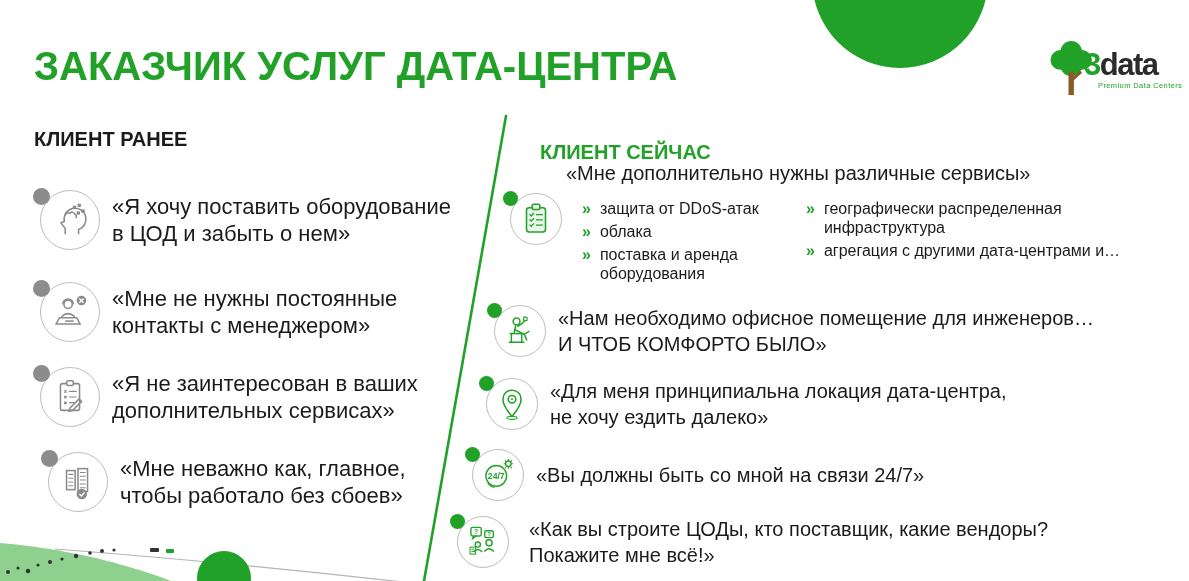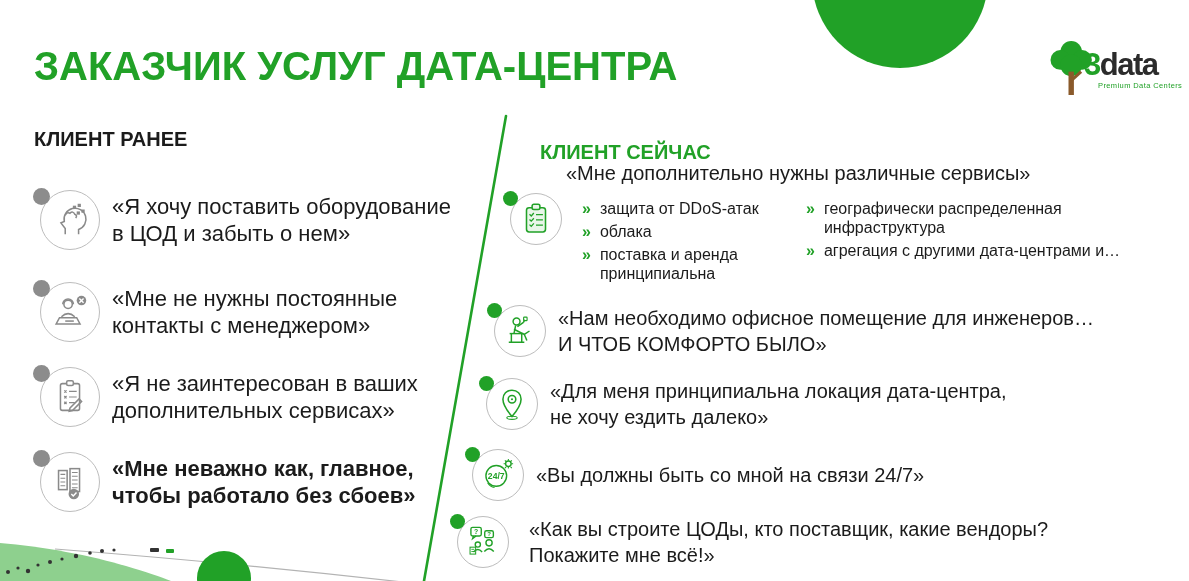--- a/index.html
+++ b/index.html
@@ -149,21 +149,21 @@
         <path d="M16 27 l2.4 2.4 M18.4 27 l-2.4 2.4 M21 28 h6" stroke-width="1.3"></path>
         <path d="M22 33.5 l9.5 -9.5 l2.6 2.6 l-9.5 9.5 l-3.4 .8 Z"></path>
       </svg>
     </span>
     <div class="item-text left-text">
       <span>«Я не заинтересован в ваших</span><br>
       <span>дополнительных сервисах»</span>
     </div>
   </div>
 
-  <div class="item" style="left:40px; top:452px;font-weight:bold;">
+  <div class="item" style="left:48px; top:452px;">
     <span class="icon-wrap big gray">
       <span class="dot"></span>
       <svg width="42" height="42" viewBox="0 0 44 44" fill="none" stroke="#8a8a8a" stroke-width="1.6">
         <rect x="10" y="10" width="9" height="20"></rect>
         <path d="M12 14 h5 M12 18 h5 M12 22 h5 M12 26 h5" stroke-width="1.1"></path>
         <rect x="22" y="8" width="10" height="24"></rect>
         <path d="M24 12 h6 M24 16 h6 M24 20 h6 M24 24 h6 M24 28 h6" stroke-width="1.1"></path>
         <circle cx="26" cy="34.5" r="5.5" fill="#8a8a8a" stroke="none"></circle>
         <path d="M23.4 34.6 l2 2 l3.4 -3.6" stroke="#fff" stroke-width="1.5"></path>
       </svg>
@@ -192,21 +192,21 @@
       <li>
         <span class="chev">»</span>
         <span>защита от DDoS-атак</span>
       </li>
       <li>
         <span class="chev">»</span>
         <span>облака</span>
       </li>
       <li>
         <span class="chev">»</span>
-        <span><span>поставка и аренда</span><br><span>принципиальна</span></span>
+        <span><span>поставка и аренда</span><br><span>оборудования</span></span>
       </li>
     </ul>
     <ul class="bullet-col b">
       <li>
         <span class="chev">»</span>
         <span><span>географически распределенная</span><br><span>инфраструктура</span></span>
       </li>
       <li>
         <span class="chev">»</span>
         <span>агрегация с другими дата-центрами и…</span>

